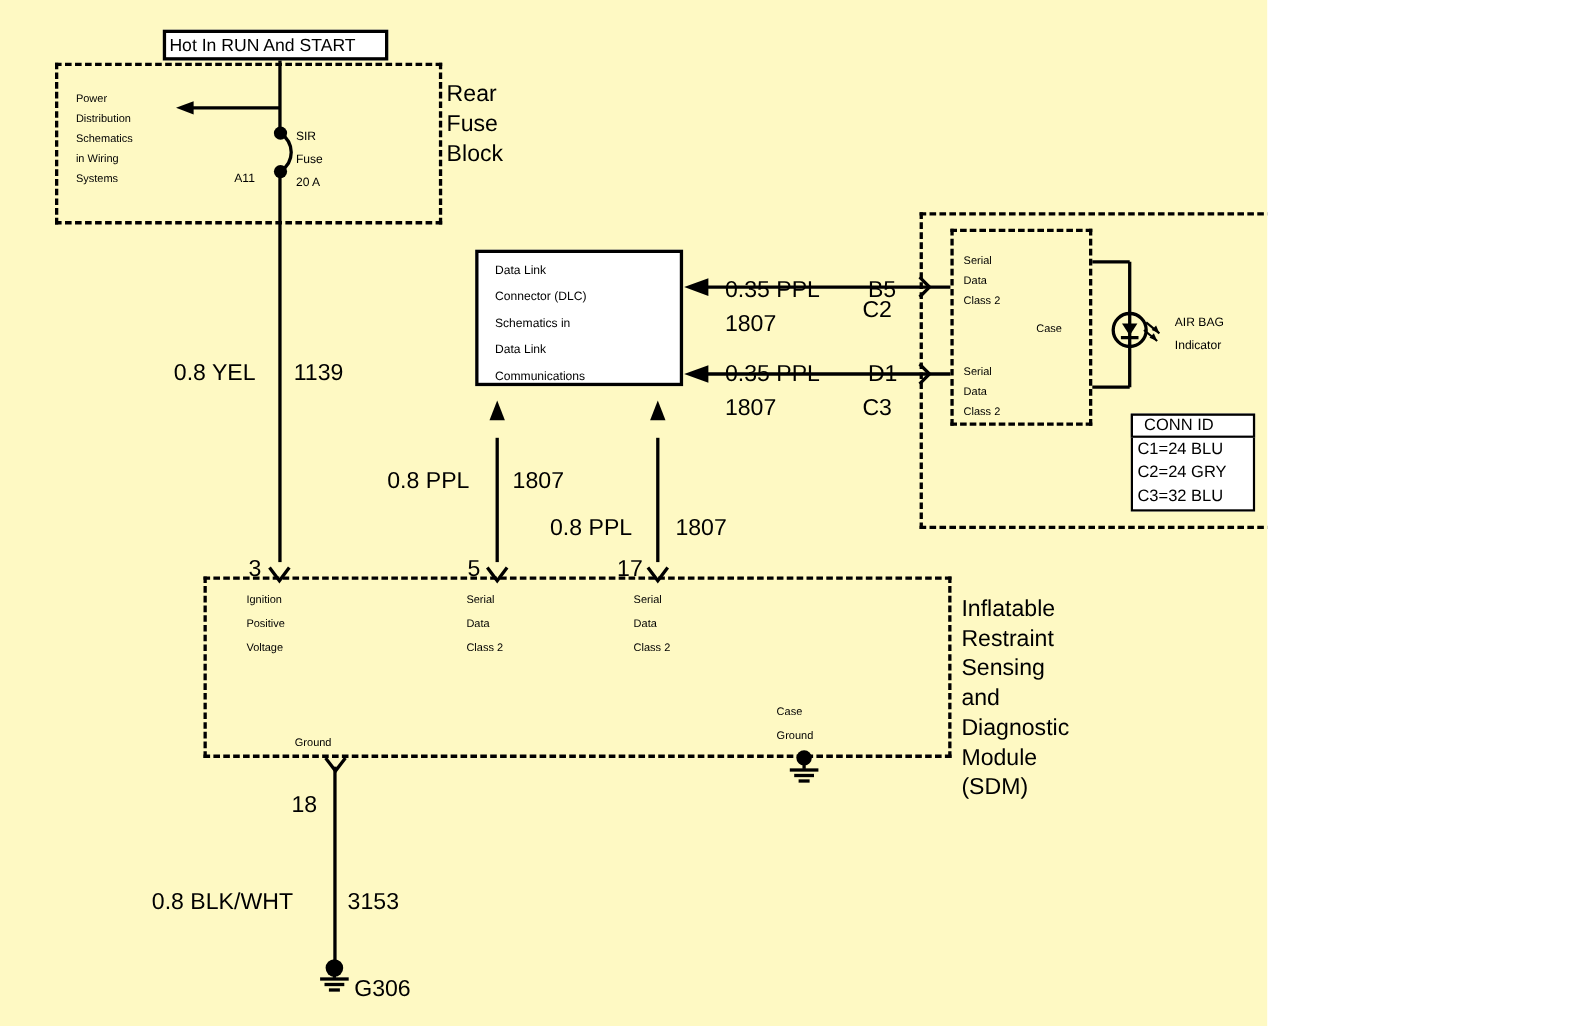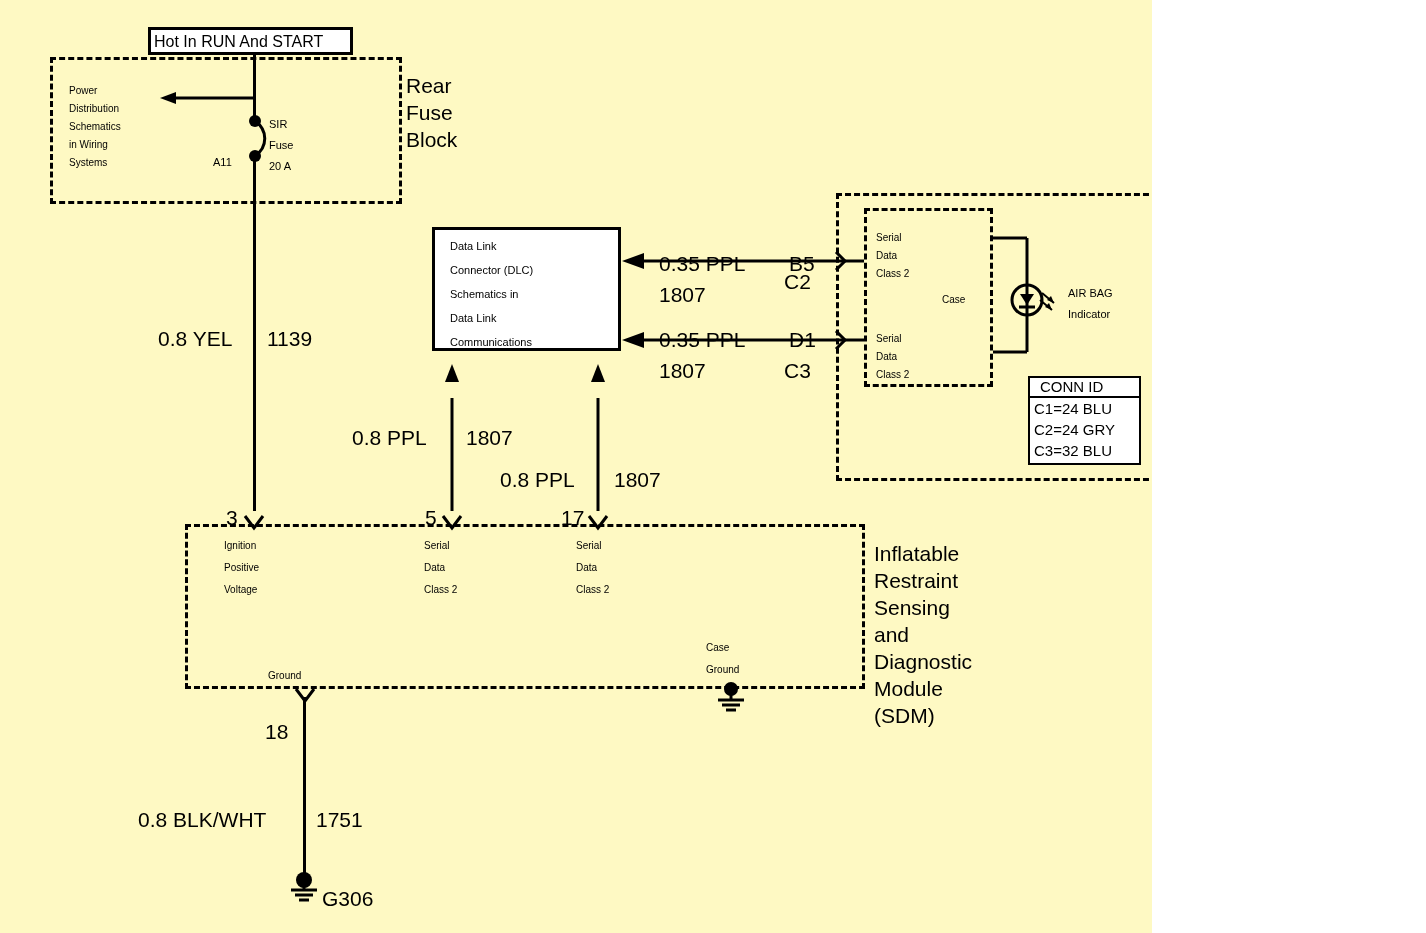--- a/index.html
+++ b/index.html
@@ -214,21 +214,21 @@
   <svg style="left:0; top:0; width:1426px; height:933px;">
     <circle cx="731" cy="689" r="7" fill="#000"></circle>
     <line x1="731" y1="689" x2="731" y2="699" stroke="#000" stroke-width="3"></line>
     <line x1="718" y1="700" x2="744" y2="700" stroke="#000" stroke-width="3"></line>
     <line x1="722" y1="705" x2="740" y2="705" stroke="#000" stroke-width="3"></line>
     <line x1="726" y1="710" x2="736" y2="710" stroke="#000" stroke-width="3"></line>
   </svg>
 
   <div class="vline line" style="left:303px; top:697px; height:180px;"></div>
   <div class="txt big" style="left:138px; top:790px;">0.8 BLK/WHT</div>
-  <div class="txt big" style="left:316px; top:790px;">1751</div>
+  <div class="txt big" style="left:316px; top:790px;">3153</div>
 
   <svg style="left:0; top:0; width:1426px; height:933px;">
     <circle cx="304" cy="880" r="8" fill="#000"></circle>
     <line x1="304" y1="880" x2="304" y2="889" stroke="#000" stroke-width="3"></line>
     <line x1="291" y1="890" x2="317" y2="890" stroke="#000" stroke-width="3"></line>
     <line x1="295" y1="895" x2="313" y2="895" stroke="#000" stroke-width="3"></line>
     <line x1="299" y1="900" x2="309" y2="900" stroke="#000" stroke-width="3"></line>
   </svg>
   <div class="txt big" style="left:322px; top:869px;">G306</div>
 

